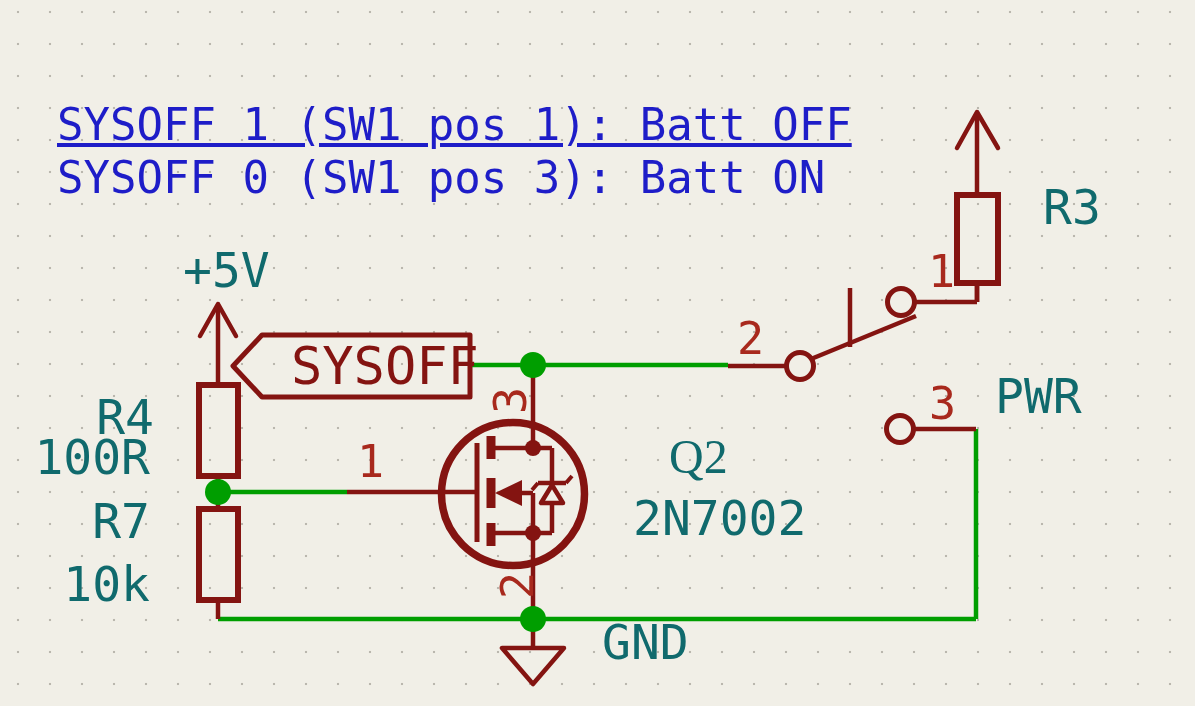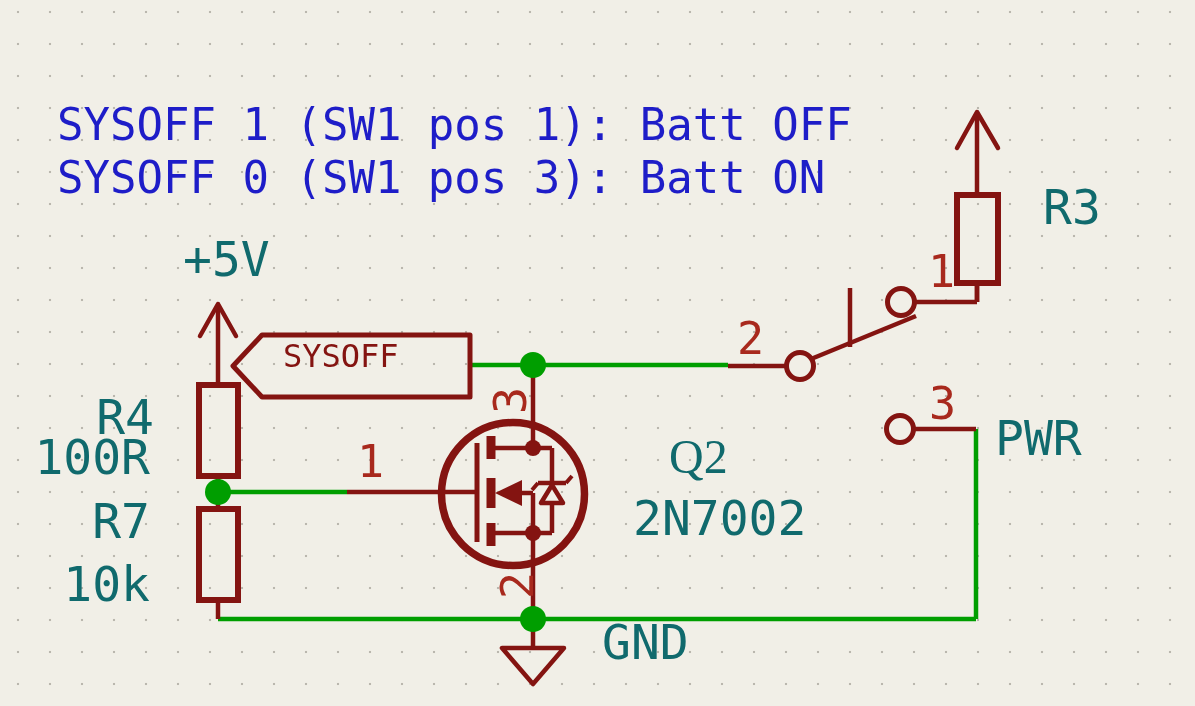--- a/index.html
+++ b/index.html
@@ -21,21 +21,21 @@
     position:relative;width:1195px;height:706px;
     background-color:var(--bg);
     background-image:radial-gradient(circle 1.6px at 18px 12px, var(--grid) 0 1.1px, transparent 1.6px);
     background-size:32px 32px;
   }
   svg.sch{position:absolute;left:0;top:0;}
   .t{position:absolute;white-space:pre;line-height:1;}
   .field{color:var(--field);font-size:48px;}
   .note{color:var(--note);font-size:44px;}
   .pinnum{color:var(--pinnum);font-size:45px;}
-  .netlbl{color:var(--sym);font-size:32px;}
+  .netlbl{color:var(--sym);font-size:52px;margin-left:8px;}
   .ralign{text-align:right;}
   .rot{transform:rotate(-90deg);transform-origin:center center;text-align:center;}
   
   .sym{stroke:var(--sym);fill:none;}
   .symfill{fill:var(--sym);stroke:none;}
   .wire{stroke:var(--wire);fill:none;}
   .wirefill{fill:var(--wire);stroke:none;}
 </style>
 </head>
 <body>
@@ -129,36 +129,36 @@
     <g>
       <line class="sym" x1="533" y1="619" x2="533" y2="648" stroke-width="4.5"></line>
       <polygon class="sym" points="502,648 564,648 533,684" stroke-width="4.5" stroke-linejoin="round"></polygon>
     </g>
 
     <circle class="wirefill" cx="218" cy="492" r="13"></circle>
     <circle class="wirefill" cx="533" cy="365" r="13"></circle>
     <circle class="wirefill" cx="533" cy="619" r="13"></circle>
   </svg>
 
-  <div class="t note" style="left:57px;top:103px;">SYSOFF 1 (SW1 pos 1): Batt OFF</div>
+  <div class="t note" style="left:57px;top:103px;text-decoration:underline;">SYSOFF 1 (SW1 pos 1): Batt OFF</div>
   <div class="t note" style="left:57px;top:156px;">SYSOFF 0 (SW1 pos 3): Batt ON</div>
 
-  <div class="t field" style="left:183px;top:235px;text-align:center;">+5V</div>
+  <div class="t field" style="left:183px;top:246px;text-align:center;">+5V</div>
   <div class="t field" style="left:602px;top:618px;">GND</div>
 
   <div class="t netlbl" style="left:283px;top:340px;">SYSOFF</div>
 
   <div class="t field ralign" style="left:24px;width:130px;top:370px;margin-top:23px;">R4</div>
   <div class="t field ralign" style="left:20px;width:130px;top:433px;">100R</div>
   <div class="t field ralign" style="left:20px;width:130px;top:497px;">R7</div>
   <div class="t field ralign" style="left:20px;width:130px;top:560px;">10k</div>
 
   <div class="t field" style="left:1043px;top:183px;">R3</div>
 
-  <div class="t field" style="left:995px;top:372px;margin-top:42px;">PWR</div>
+  <div class="t field" style="left:995px;top:372px;">PWR</div>
 
   <div class="t field" style="left:669px;top:433px;font-family:Liberation Serif, serif;">Q2</div>
   <div class="t field" style="left:633px;top:494px;">2N7002</div>
 
   <div class="t pinnum" style="left:357px;top:439px;">1</div>
   <div class="t pinnum rot" style="left:496px;top:378px;width:28px;height:45px;">3</div>
   <div class="t pinnum rot" style="left:503px;top:563px;width:28px;height:45px;">2</div>
   <div class="t pinnum" style="left:928px;top:249px;">1</div>
   <div class="t pinnum" style="left:737px;top:316px;">2</div>
   <div class="t pinnum" style="left:929px;top:381px;">3</div>

